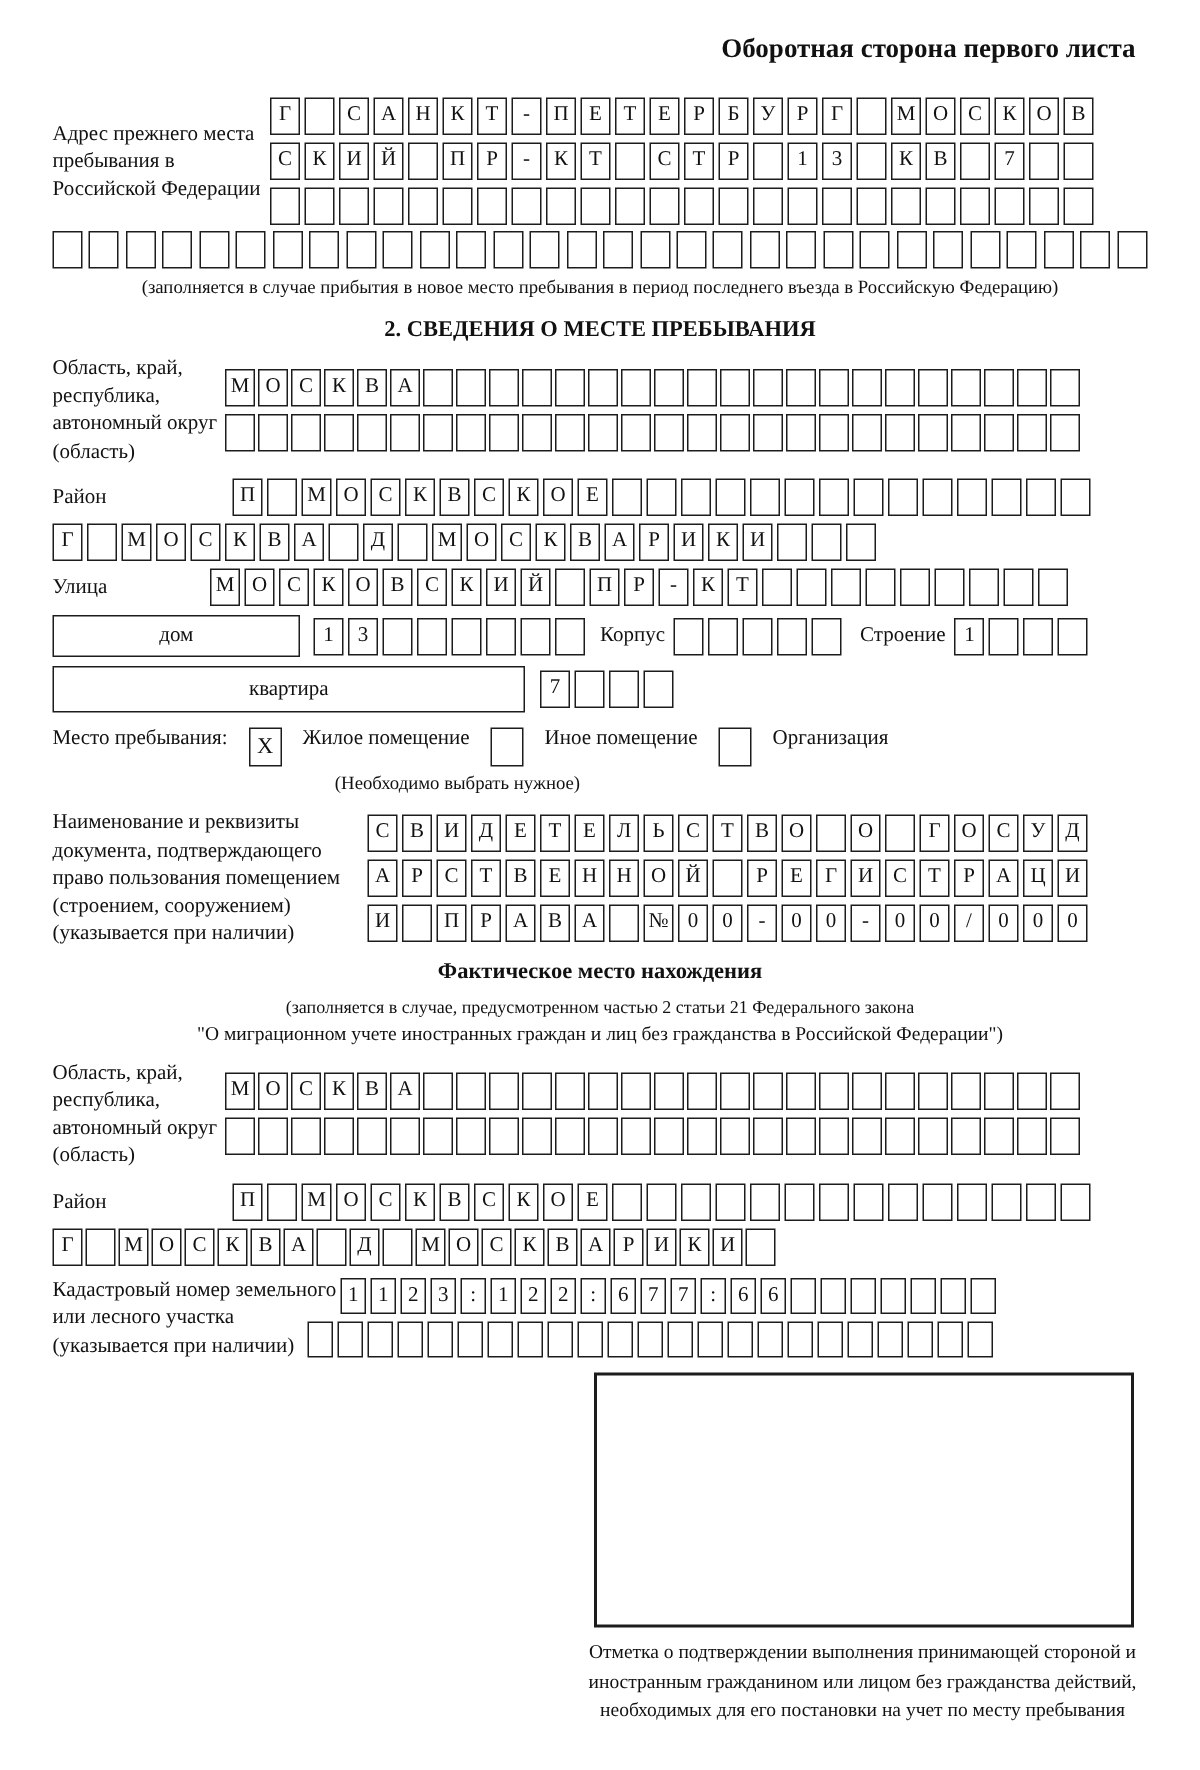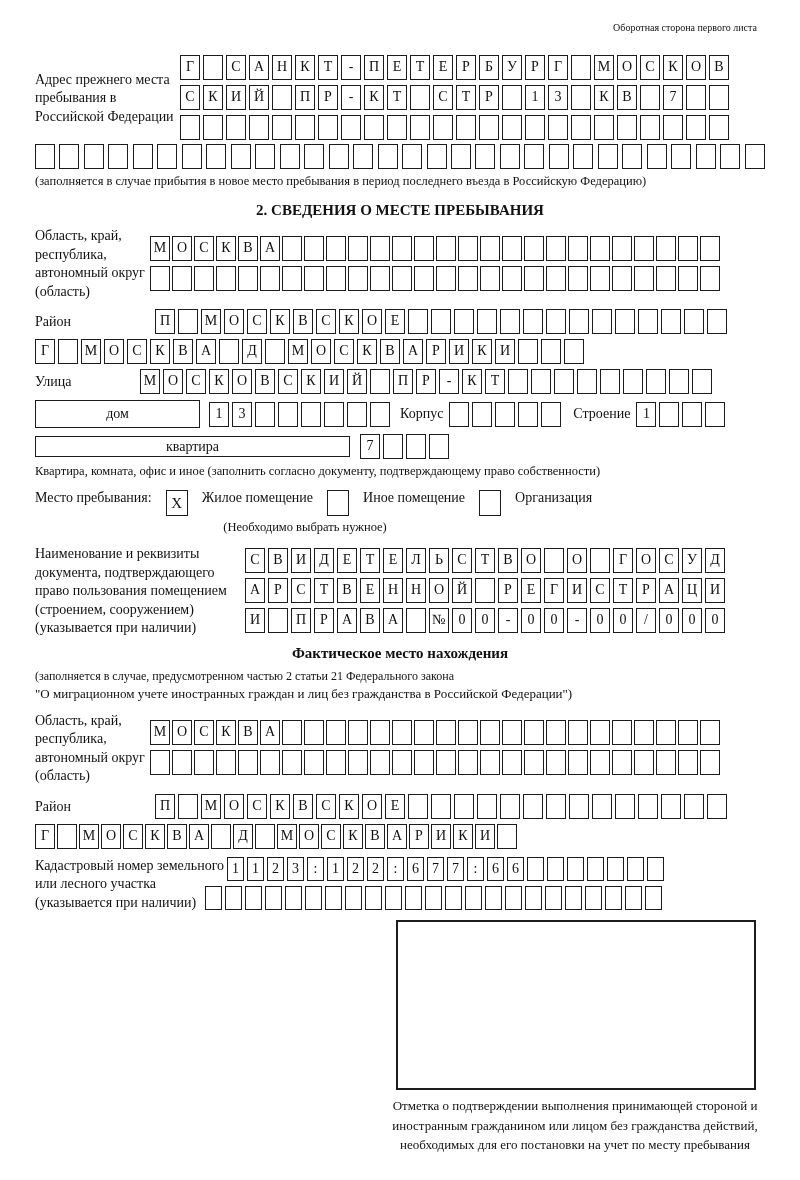--- a/index.html
+++ b/index.html
@@ -1,37 +1,37 @@
 <!DOCTYPE html>
 <html><head>
 <meta charset="utf-8">
 <style>
   html,body { margin:0; padding:0; background:#fff; }
   body { width:800px; height:1180px; font-family:"Liberation Serif", serif; color:#111; }
   .page { box-sizing:border-box; width:800px; padding:8px 35px 0 35px; }
 
-  .head-note { text-align:right; font-size:10px; margin:14px 8px 22px 0; }
+  .head-note { text-align:right; font-size:18px; margin:14px 8px 22px 0;font-weight:bold; }
 
   .frow { display:flex; align-items:center; margin-top:8px; }
   .flabel { flex:none; font-size:14px; line-height:18.5px; padding-top:2px; }
   .w105{width:105px} .w115{width:115px} .w120{width:120px} .w145{width:145px}
   .w192{width:192px} .w200{width:200px} .w210{width:210px}
 
   .vstack > * + * { margin-top:5px; }
 
   .grid { display:flex; gap:3px; }
   .g2 { gap:2px; }
   .gb { justify-content:space-between; gap:0; width:100%; }
   .cell { box-sizing:border-box; flex:none; width:20px; height:25px;
           border:1.6px solid #1c1c1c; font-size:14px; line-height:21px; text-align:center; }
   .sm .cell { width:17px; height:24px; }
   .shift-left { margin-left:-22px; }
 
   .cap { font-size:12.5px; line-height:17px; }
-  .cap-c { text-align:left; }
+  .cap-c { text-align:center; }
   .mt2{margin-top:2px}.mt4{margin-top:4px}
 
   .h-sec { text-align:center; font-weight:bold; font-size:15px; margin:12px 0 6px 0; }
 
   .nbox { box-sizing:border-box; flex:none; border:1.7px solid #1c1c1c; height:28px;
           display:flex; align-items:center; justify-content:center; font-size:14px; }
   .inline-lab { font-size:14px; line-height:28px; flex:none; }
 
   .stay { align-items:flex-start; gap:14px; margin-top:10px; }
   .chk { box-sizing:border-box; flex:none; width:22px; height:26px; border:1.7px solid #1c1c1c;
@@ -346,29 +346,28 @@
     <div class="inline-lab" style="margin-left:12px">Строение</div>
     <div class="grid" style="margin-left:6px">
         <span class="cell">1</span>
         <span class="cell"></span>
         <span class="cell"></span>
         <span class="cell"></span>
       </div>
   </div>
 
   <div class="frow" style="margin-top:6px; align-items:center;">
-    <div class="nbox" style="width:315px; height:21px;">квартира</div>
+    <div class="nbox" style="width:315px; height:31px;">квартира</div>
     <div class="grid" style="margin-left:10px">
         <span class="cell">7</span>
         <span class="cell"></span>
         <span class="cell"></span>
         <span class="cell"></span>
       </div>
   </div>
-  <div class="cap mt4">Квартира, комната, офис и иное (заполнить согласно документу, подтверждающему право собственности)</div>
 
   <div class="frow stay">
     <span class="stay-lab">Место пребывания:</span>
     <span class="chk">X</span>
     <span class="stay-lab">Жилое помещение</span>
     <span class="chk"></span>
     <span class="stay-lab">Иное помещение</span>
     <span class="chk"></span>
     <span class="stay-lab">Организация</span>
   </div>

